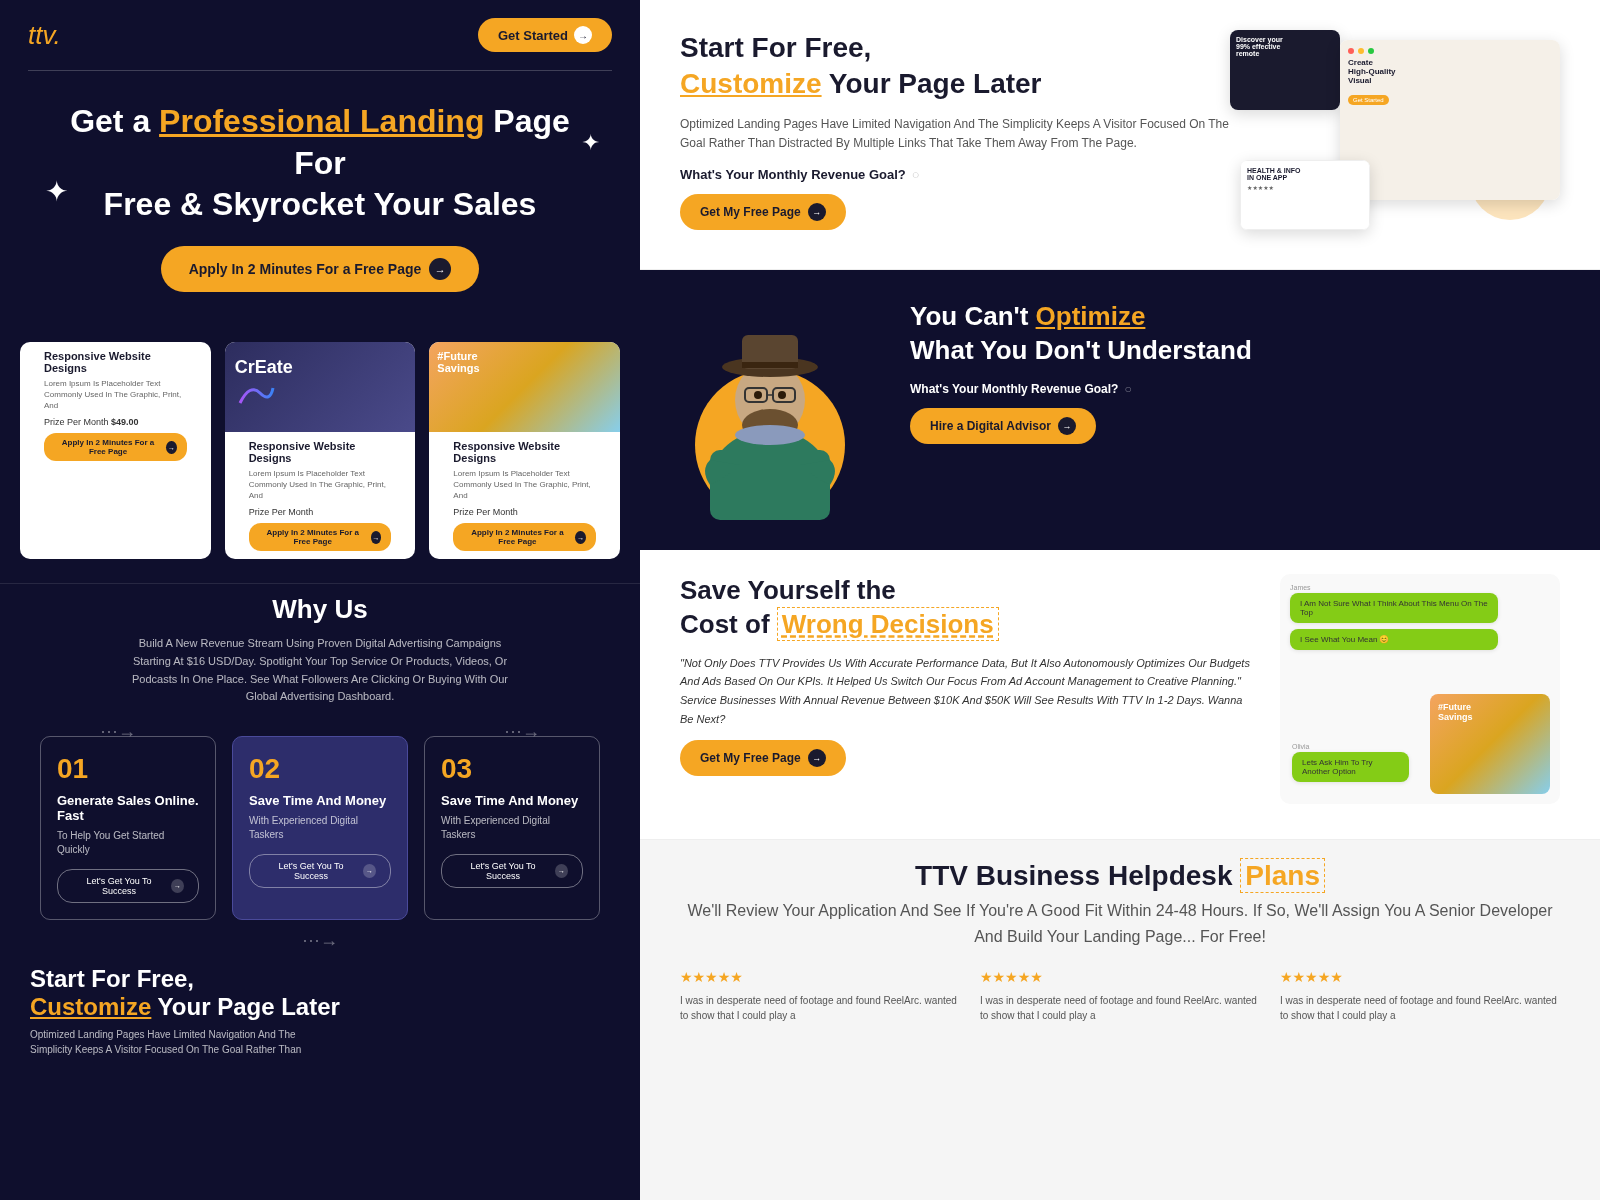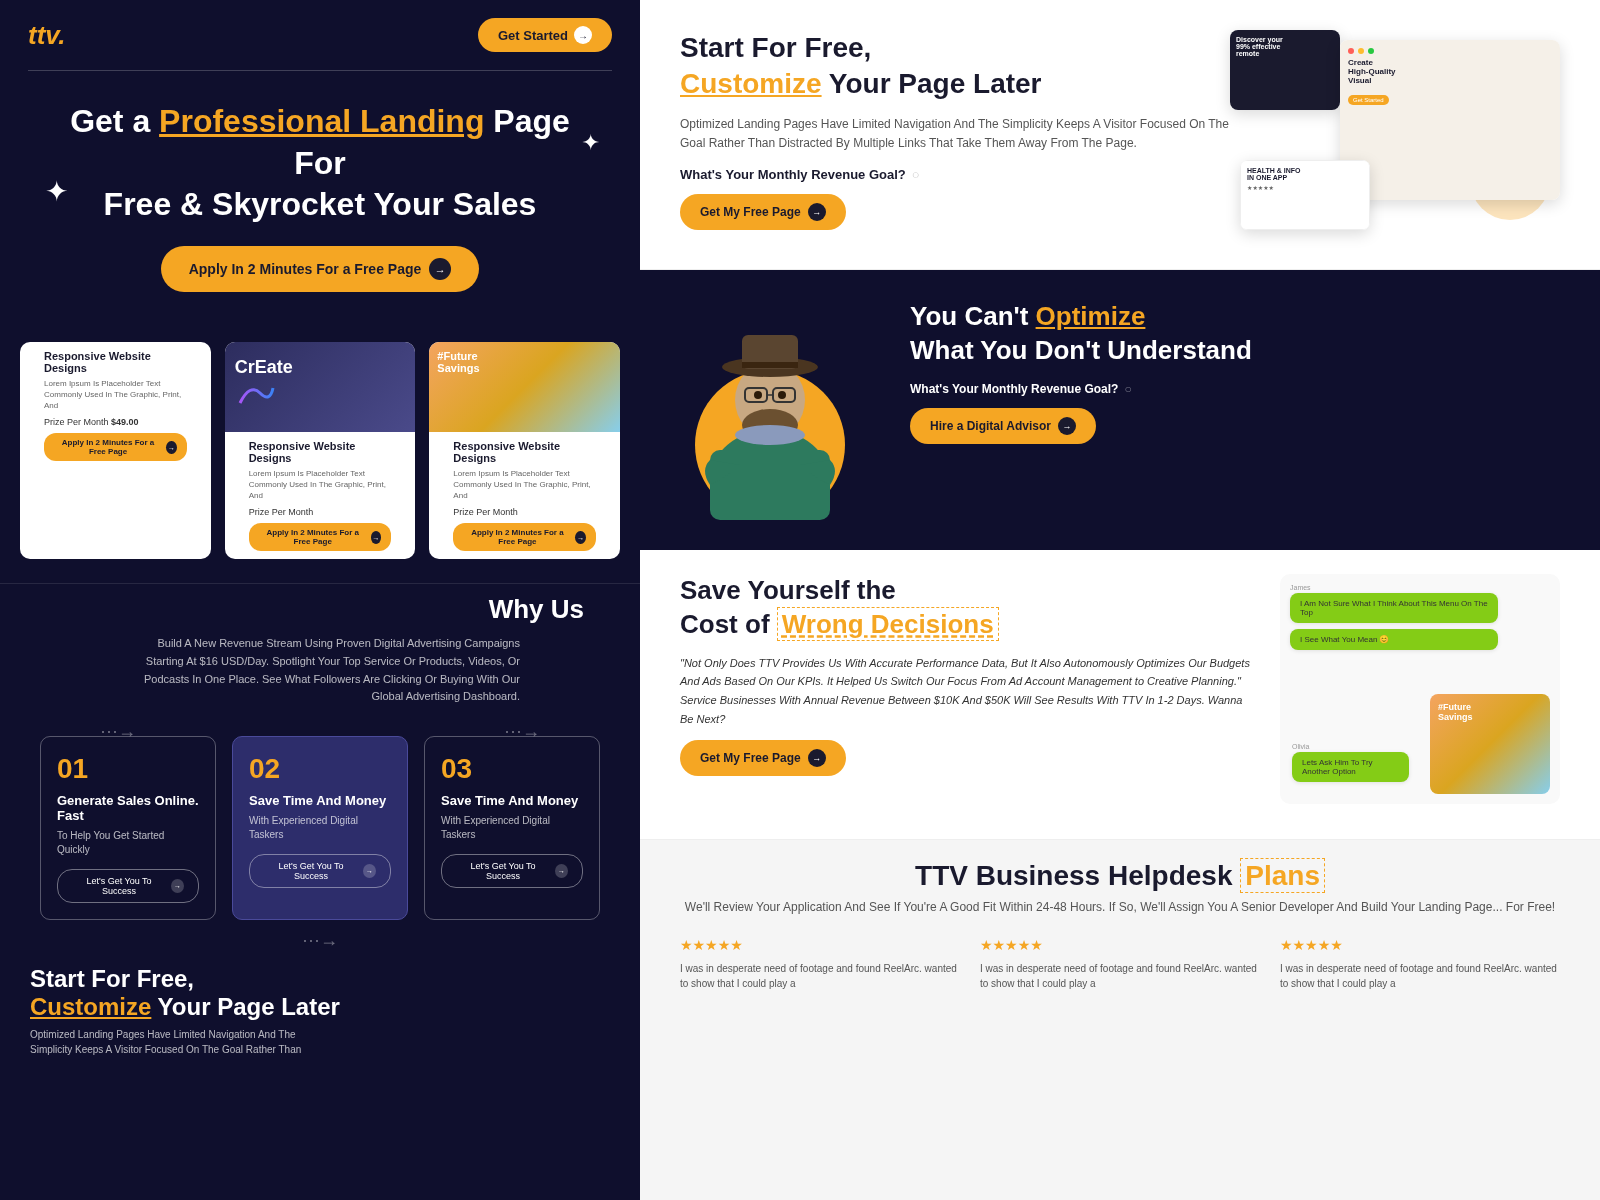--- a/index.html
+++ b/index.html
@@ -1,21 +1,21 @@
 <!DOCTYPE html>
 <html><head>
   <meta charset="utf-8">
   <style>
     * { box-sizing: border-box; margin: 0; padding: 0; }
     body { font-family: 'Arial', sans-serif; background: #1a1a2e; width: 1600px; height: 1200px; overflow: hidden; display: grid; grid-template-columns: 640px 960px; grid-template-rows: 1200px; }
 
     
     .left-panel { background: #0f0f2d; color: white; overflow: hidden; position: relative; }
     .left-nav { display: flex; justify-content: space-between; align-items: center; padding: 18px 28px; }
-    .left-logo { color: white; font-style: italic; font-size: 26px; font-weight: bold; }
+    .left-logo { color: white; font-style: italic; font-size: 26px; font-weight: normal; }
     .left-logo span { color: #f5a623; }
     .nav-btn { background: #f5a623; color: #1a1a2e; border: none; border-radius: 20px; padding: 8px 20px; font-size: 13px; font-weight: bold; cursor: pointer; display: flex; align-items: center; gap: 6px; }
     .nav-btn-icon { background: white; border-radius: 50%; width: 18px; height: 18px; display: flex; align-items: center; justify-content: center; color: #1a1a2e; font-size: 10px; }
 
     .hero-section { padding: 10px 40px 20px; text-align: center; }
     .hero-divider { border: none; border-top: 1px solid rgba(255,255,255,0.2); margin: 0 28px 20px; }
     .hero-title { font-size: 32px; font-weight: bold; line-height: 1.3; margin-bottom: 20px; }
     .hero-highlight { color: #f5a623; text-decoration: underline; text-decoration-color: #f5a623; }
     .star-top-right { position: absolute; top: 130px; right: 40px; color: white; font-size: 22px; }
     .star-left { position: absolute; top: 175px; left: 45px; color: white; font-size: 28px; }
@@ -33,21 +33,21 @@
     .card-img-create { color: white; font-size: 18px; font-weight: bold; padding: 15px 10px; }
     .card-img-future { color: white; font-size: 11px; font-weight: bold; padding: 8px; }
     .card-body { padding: 8px 24px; }
     .card-title { font-size: 11px; font-weight: bold; color: #1a1a2e; margin-bottom: 4px; }
     .card-desc { font-size: 8px; color: #666; margin-bottom: 6px; line-height: 1.4; }
     .card-price { font-size: 9px; color: #333; margin-bottom: 4px; }
     .card-price-val { font-weight: bold; }
     .card-btn { background: #f5a623; color: #1a1a2e; border: none; border-radius: 12px; padding: 5px 10px; font-size: 8px; font-weight: bold; cursor: pointer; display: inline-flex; align-items: center; gap: 4px; width: 100%; justify-content: center; }
     .card-btn-icon { background: #1a1a2e; border-radius: 50%; width: 13px; height: 13px; display: flex; align-items: center; justify-content: center; color: white; font-size: 7px; }
 
-    .why-us-section { padding: 10px 56px; text-align: right; border-top: 1px solid rgba(255,255,255,0.1); }
+    .why-us-section { padding: 10px 40px; text-align: center; border-top: 1px solid rgba(255,255,255,0.1); }
     .why-us-title { font-size: 26px; font-weight: bold; color: white; margin-bottom: 10px; }
     .why-us-desc { font-size: 11px; color: rgba(255,255,255,0.7); line-height: 1.6; max-width: 400px; margin: 0 auto 20px; }
 
     .steps-row { display: flex; gap: 16px; padding: 0 20px; position: relative; margin-bottom: 20px; }
     .step-connector { position: absolute; top: -15px; left: 50%; transform: translateX(-50%); color: rgba(255,255,255,0.4); font-size: 18px; width: 100%; display: flex; justify-content: space-between; padding: 0 100px; }
     .step-card { flex: 1; border: 1px solid rgba(255,255,255,0.3); border-radius: 10px; padding: 16px; color: white; }
     .step-card.active { background: #2d2d6b; border-color: #4a4a9a; }
     .step-num { font-size: 28px; font-weight: bold; color: #f5a623; margin-bottom: 8px; }
     .step-title { font-size: 13px; font-weight: bold; margin-bottom: 6px; }
     .step-desc { font-size: 10px; color: rgba(255,255,255,0.7); margin-bottom: 12px; line-height: 1.4; }
@@ -107,21 +107,21 @@
     .chat-mockup { background: #f9f9f9; border-radius: 10px; padding: 10px; height: 230px; position: relative; overflow: hidden; }
     .chat-msg { background: #84cc16; border-radius: 8px; padding: 6px 10px; font-size: 8px; color: #333; margin-bottom: 6px; box-shadow: 0 1px 4px rgba(0,0,0,0.1); max-width: 80%; }
     .chat-label { font-size: 7px; color: #999; margin-bottom: 2px; }
     .future-mockup-small { position: absolute; bottom: 10px; right: 10px; width: 120px; height: 100px; background: linear-gradient(135deg, #f4a460, #daa520, #87ceeb); border-radius: 8px; overflow: hidden; }
     .future-text-small { color: white; font-size: 9px; font-weight: bold; padding: 8px; }
 
     
     .right-sec4 { background: #f5f5f5; padding: 20px 40px; }
     .right-sec4-title { font-size: 28px; font-weight: bold; color: #1a1a2e; text-align: center; margin-bottom: 6px; }
     .plans-highlight { color: #f5a623; border: 1px dashed #f5a623; padding: 1px 4px; }
-    .right-sec4-desc { font-size: 12px; color: #555; text-align: center; line-height: 1.6; margin-bottom: 20px; }
+    .right-sec4-desc { font-size: 16px; color: #555; text-align: center; line-height: 1.6; margin-bottom: 20px; }
     .reviews-row { display: flex; gap: 20px; }
     .review-card { flex: 1; }
     .stars { color: #f5a623; font-size: 14px; margin-bottom: 8px; }
     .review-text { font-size: 10px; color: #555; line-height: 1.5; }
   </style>
 </head>
 <body>
 
 <div class="left-panel">
 

